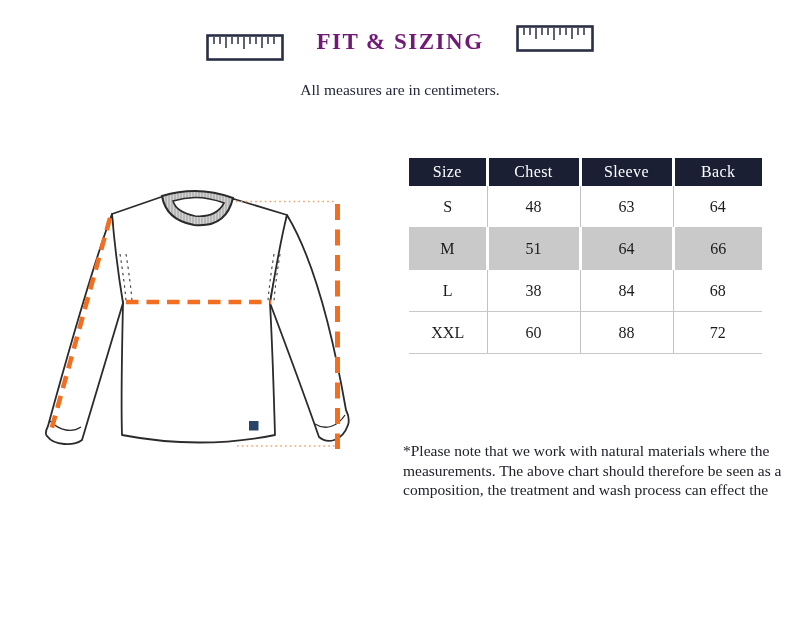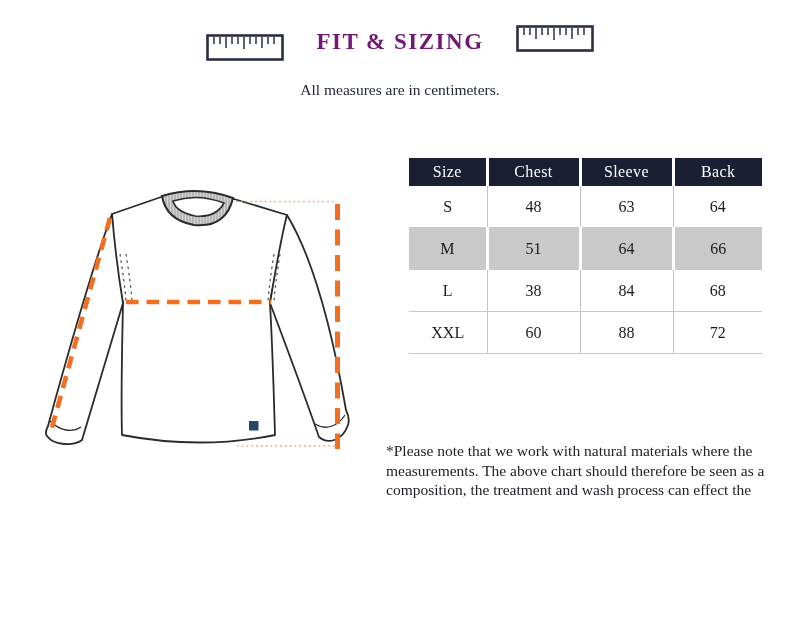--- a/index.html
+++ b/index.html
@@ -24,21 +24,21 @@
   table.size-table th{background:#1a1f33;color:#ffffff;font-weight:400;height:26px;
        letter-spacing:.4px;border-right:3px solid #ffffff;font-size:16px;}
   table.size-table th:last-child{border-right:none;}
   table.size-table td{height:39px;text-align:center;vertical-align:middle;color:#1b1b1b;
        border-right:1px solid #c3c3c3;border-bottom:1px solid #c9c9c9;background:#ffffff;}
   table.size-table td:last-child{border-right:none;}
   table.size-table tr.shaded td{background:#c9c9c9;border-right:3px solid #ffffff;}
   table.size-table tr.shaded td:last-child{border-right:none;}
 
   
-  .footnote{position:absolute;left:386px;top:441px;width:380px;font-size:15.5px;
+  .footnote{position:absolute;left:403px;top:441px;width:380px;font-size:15.5px;
        line-height:19.5px;color:#20222a;}
 </style>
 </head>
 <body>
 
 <div class="page">
 
   <div class="hdr">
     <div class="title-row">
       <svg class="ruler-left" width="78" height="27" viewBox="0 0 78 27">

